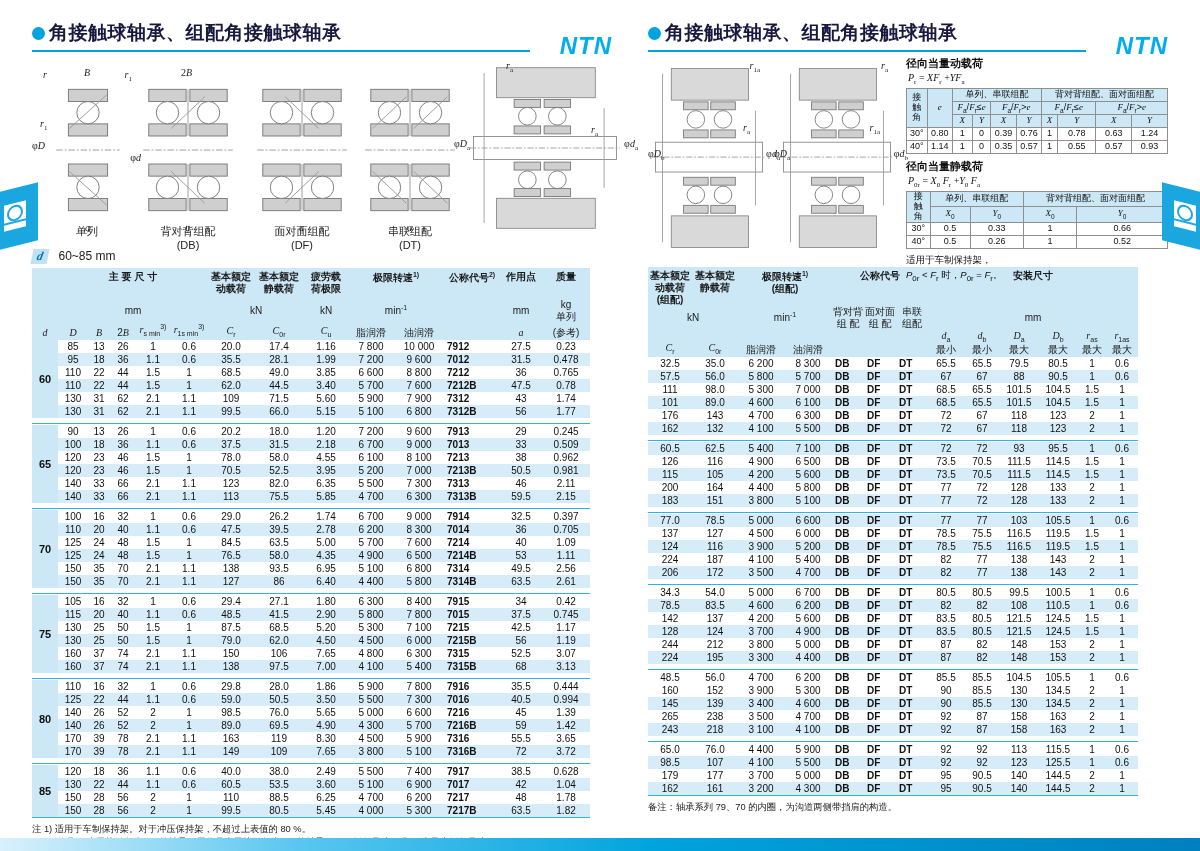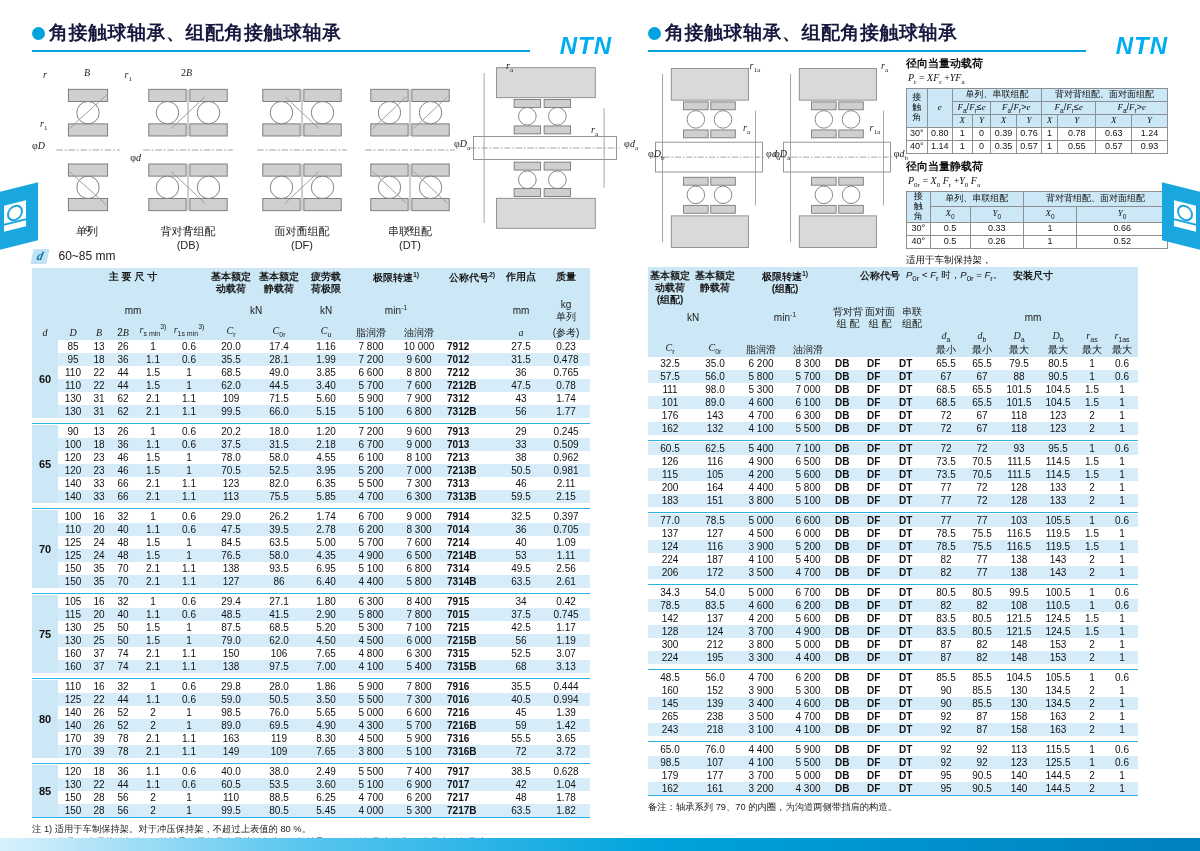--- a/index.html
+++ b/index.html
@@ -1381,21 +1381,21 @@
           <td class="bcode">DF</td>
           <td class="bcode">DT</td>
           <td>83.5</td>
           <td>80.5</td>
           <td>121.5</td>
           <td>124.5</td>
           <td>1.5</td>
           <td>1</td>
         </tr>
         <tr>
-          <td>300</td>
+          <td>244</td>
           <td>212</td>
           <td>3 800</td>
           <td>5 000</td>
           <td class="bcode">DB</td>
           <td class="bcode">DF</td>
           <td class="bcode">DT</td>
           <td>87</td>
           <td>82</td>
           <td>148</td>
           <td>153</td>

